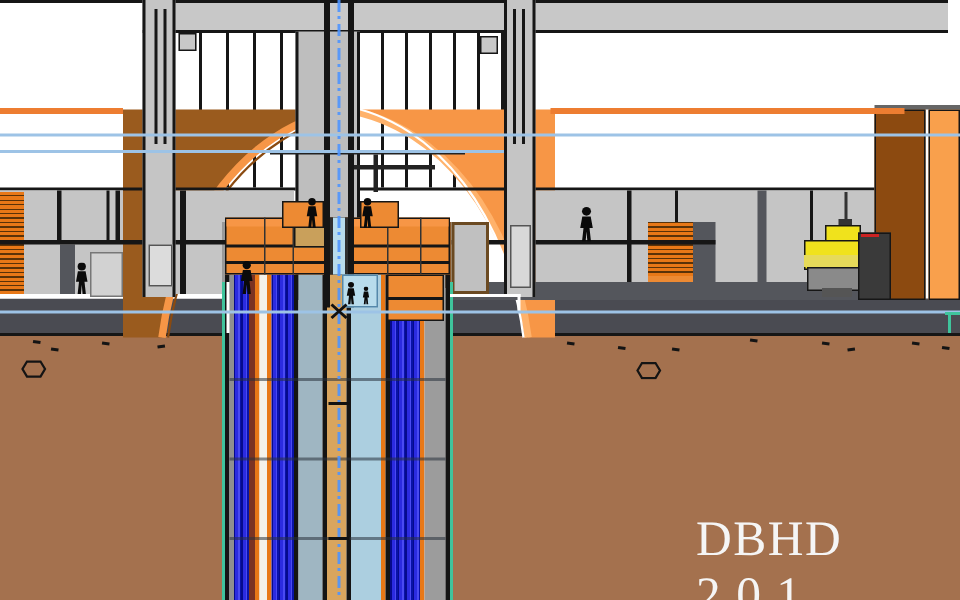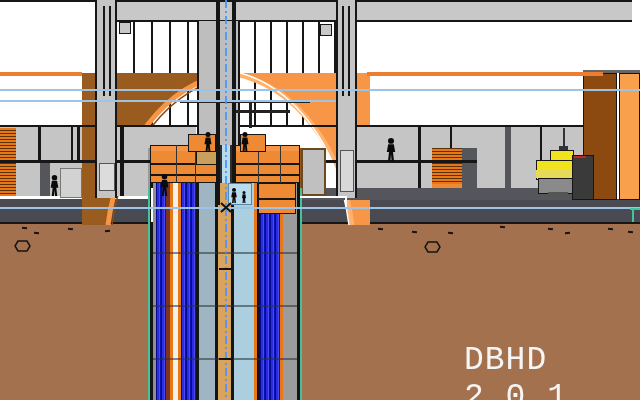--- a/index.html
+++ b/index.html
@@ -1,17 +1,17 @@
 <!DOCTYPE html>
 <html style="--sky: #FFFFFF; --roof: #C8C8C8; --wall: #C5C5C5; --walldark: #54565C; --line: #161616; --slab: #4A4B52; --earth: #A4714E; --domebrown: #9A5B1E; --domeorange: #F79646; --rimorange: #ED7D31; --orange: #ED8A33; --deeporange: #E87817; --browncol: #8C4A10; --orangecol: #F9A04C; --pipeblue: #2B2BE0; --steel: #9FB6C2; --tanpipe: #D9A55E; --watercol: #ACCFE0; --windowblue: #B8DCEC; --darkred: #7B3322; --khaki: #C9A05B; --guide: #9DC3E6; --centerline: #4D94FF; --teal: #3FC49C; --yellow: #F0E21C; --yellowlt: #E6DA5A; --machinegray: #8A8A8A; --machinedark: #3A3A3A; --white: #FFFFFF; --textcolor: #F5F5F5;"><head>
 <meta charset="utf-8">
 <style>
   html,body{margin:0;padding:0;background:#888;}
   #stage{position:relative;width:640px;height:400px;background:var(--sky,#fff);overflow:hidden;
-         font-family:Liberation Mono, monospace;}
+         font-family:Liberation Serif, serif;}
   .p{position:absolute;}
   .band{position:absolute;bottom:0;}
   .pipes{background:repeating-linear-gradient(90deg,#060a8c 0 1px,#2b2be0 1px 3px,#4a4af2 3px 4px,#0912a8 4px 5px);}
   .louver{background:repeating-linear-gradient(0deg,var(--deeporange) 0 2px,#5a3208 2px 3px);}
   .mullions-l{background:repeating-linear-gradient(90deg,transparent 0 16px,#161616 16px 18px);}
   .mullions-r{background:repeating-linear-gradient(90deg,transparent 0 14px,#161616 14px 16px);}
   .centerline{background:repeating-linear-gradient(180deg,var(--centerline) 0 8px,transparent 8px 11px,var(--centerline) 11px 13px,transparent 13px 16px);}
   .figure svg{display:block;width:100%;height:100%;}
   .rock{position:absolute;background:#141414;height:2px;}
   #watermark{position:absolute;left:464px;top:342px;font-size:33px;letter-spacing:1px;

